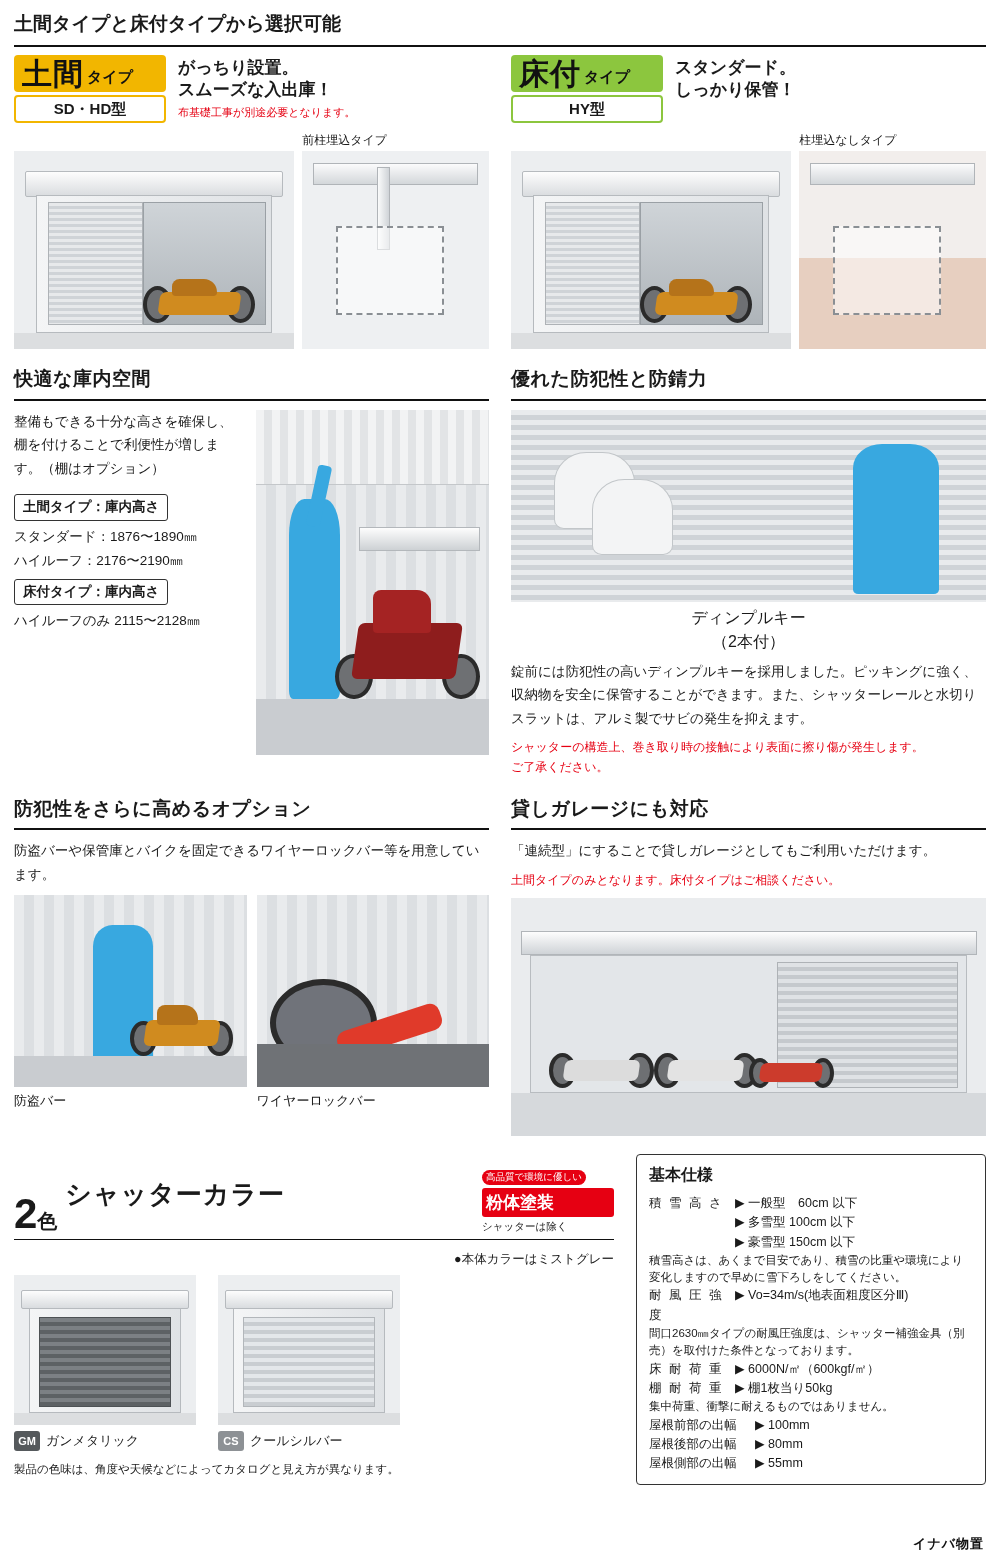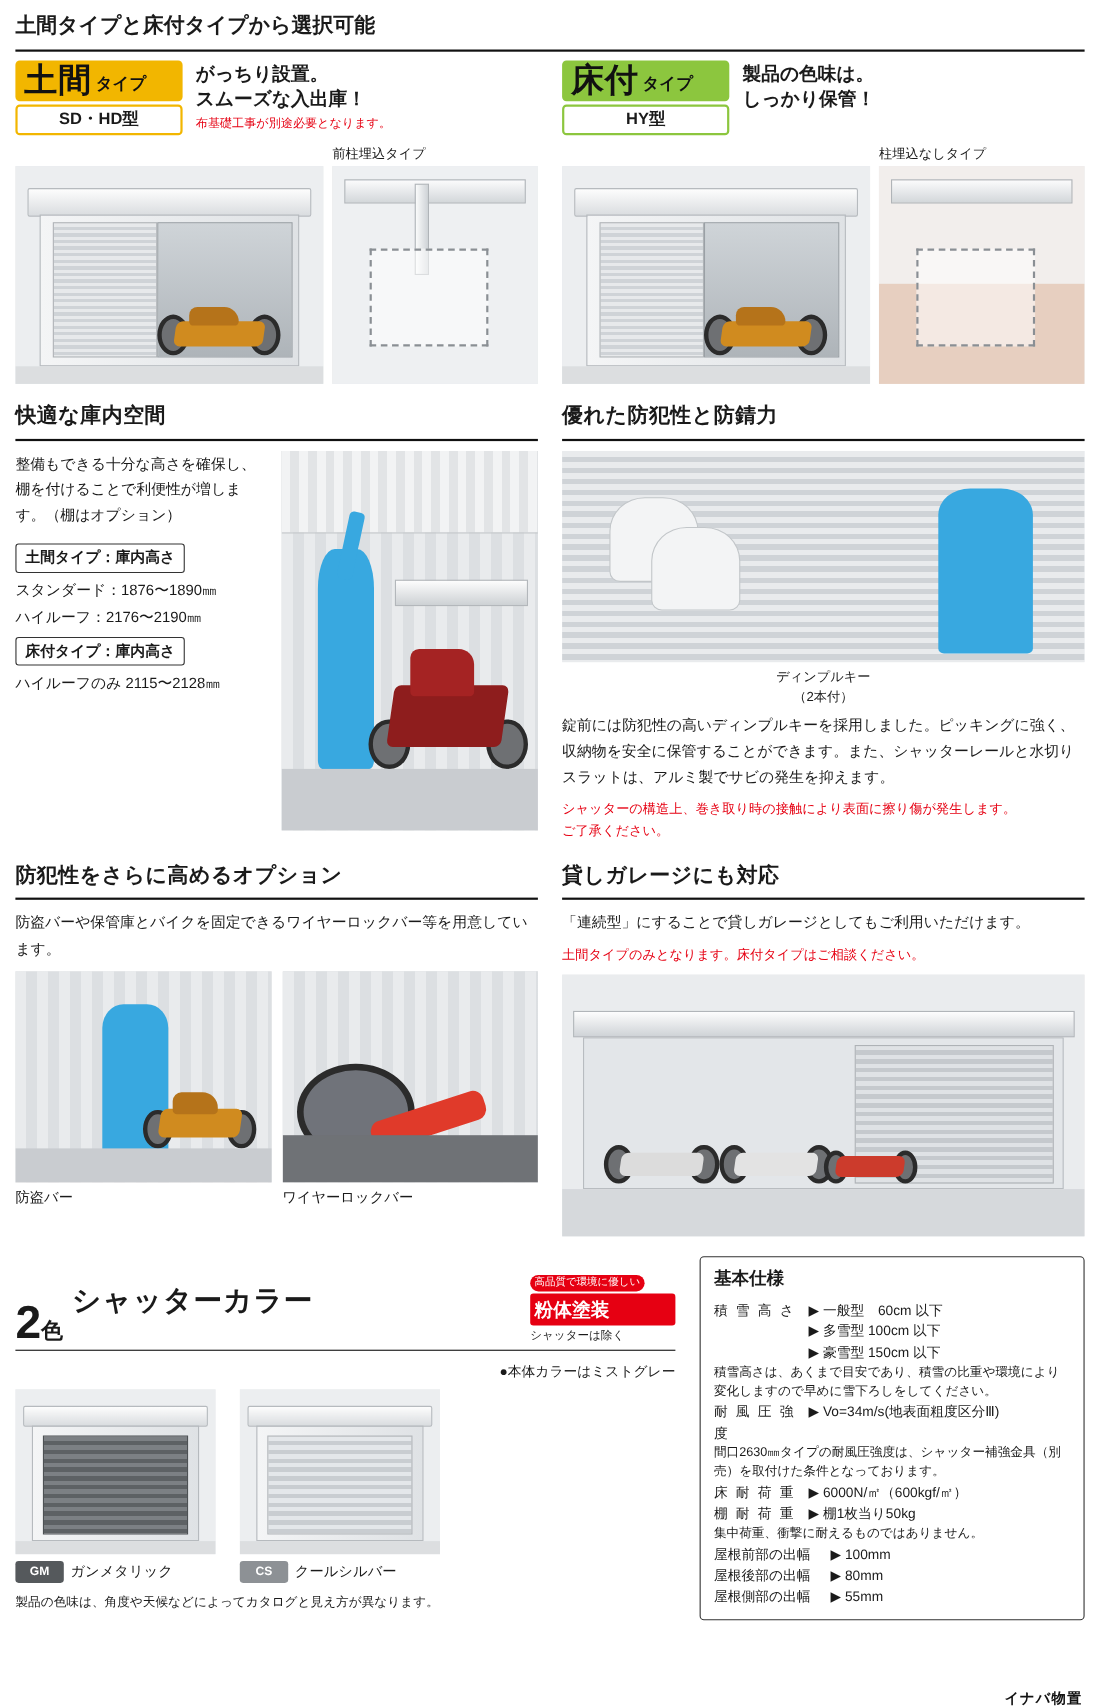--- a/index.html
+++ b/index.html
@@ -108,21 +108,21 @@
   .person { position:absolute; background:#38a8e0; }
   .person.p1 { left:14%; bottom:16%; width:22%; height:58%;
                border-radius:30% 30% 8% 8%/18% 18% 4% 4%; }
   .person.arm { left:24%; bottom:66%; width:6%; height:18%; transform:rotate(12deg); border-radius:4px; }
 
   .keybox { position:relative; background:#eceef0; overflow:hidden; }
   .shutter-bg { position:absolute; inset:0; background:repeating-linear-gradient(#e9ebed 0 5px,#cfd3d7 5px 10px); }
   .key { position:absolute; background:#f3f4f5; border:1px solid #c2c6c9; border-radius:40% 40% 12% 12%; }
   .key.k1 { left:9%; top:22%; width:17%; height:40%; }
   .key.k2 { left:17%; top:36%; width:17%; height:40%; }
-  .keycap { font-size:12px; text-align:center; line-height:1.5; margin-top:4px; }
+  .keycap { font-size:16px; text-align:center; line-height:1.5; margin-top:4px; }
 
   
   .opt-caption { font-size:13px; margin-top:4px; }
 
   
   .color-head { display:flex; align-items:center; gap:8px; }
   .num2 { font-size:42px; font-weight:bold; line-height:1;margin-top:39px; }
   .num2 .suffix { font-size:20px; }
   .color-title { font-size:26px; font-weight:bold; letter-spacing:1px; }
   .powder {
@@ -135,21 +135,21 @@
   .powder .main {
     background:#e60012; color:#fff; font-weight:bold; font-size:17px;
     border-radius:3px; padding:2px 4px; margin-top:2px;
   }
   .powder .sub { font-size:10.5px; margin-top:2px; }
   .note-right { font-size:12.5px; text-align:right; }
   .swatch-row { display:flex; gap:22px; margin-top:6px; }
   .swatch { width:182px; }
   .sw-img { height:150px; position:relative; background:#edeff1; overflow:hidden; }
   .sw-name { display:flex; align-items:center; gap:6px; margin-top:6px; font-size:13px; }
-  .sw-chip { width:44px; height:20px; border-radius:3px; display:inline-block;
+  .sw-chip { width:26px; height:20px; border-radius:3px; display:inline-block;
              color:#fff; font-size:11px; text-align:center; line-height:20px; font-weight:bold; }
   .color-foot { font-size:11.5px; margin-top:10px; }
 
   
   .specbox {
     border:1px solid #333; border-radius:4px; padding:8px 12px 10px 12px;
     font-size:12.5px; line-height:1.55;
   }
   .specbox h3 { margin:0 0 6px 0; font-size:16px; font-weight:bold; }
   .spec-row { display:flex; }
@@ -221,21 +221,21 @@
     <div class="col">
       <div class="typerow">
         <div class="badge-block">
           <div class="badge-main green">
             <span class="badge-big">床付</span>
             <span class="badge-small">タイプ</span>
           </div>
           <div class="badge-sub green">HY型</div>
         </div>
         <div class="type-text">
-          <div class="l1">製品の色味は。</div>
+          <div class="l1">スタンダード。</div>
           <div class="l2">しっかり保管！</div>
         </div>
       </div>
 
       <div class="imgrow">
         <div style="flex:1 1 60%;">
           <div class="cap-top" style="visibility:hidden;">&nbsp;</div>
           <div class="photo" style="height:198px;">
             <div class="garage">
               <div class="g-roof"></div>

